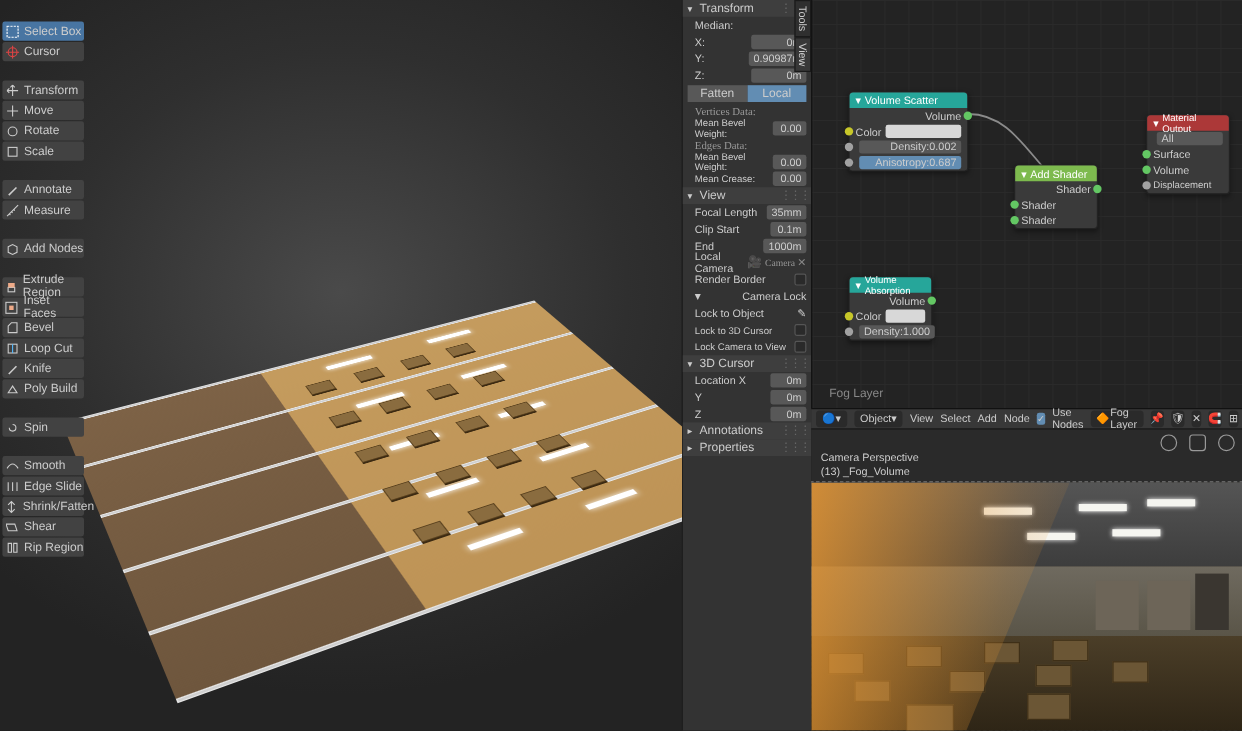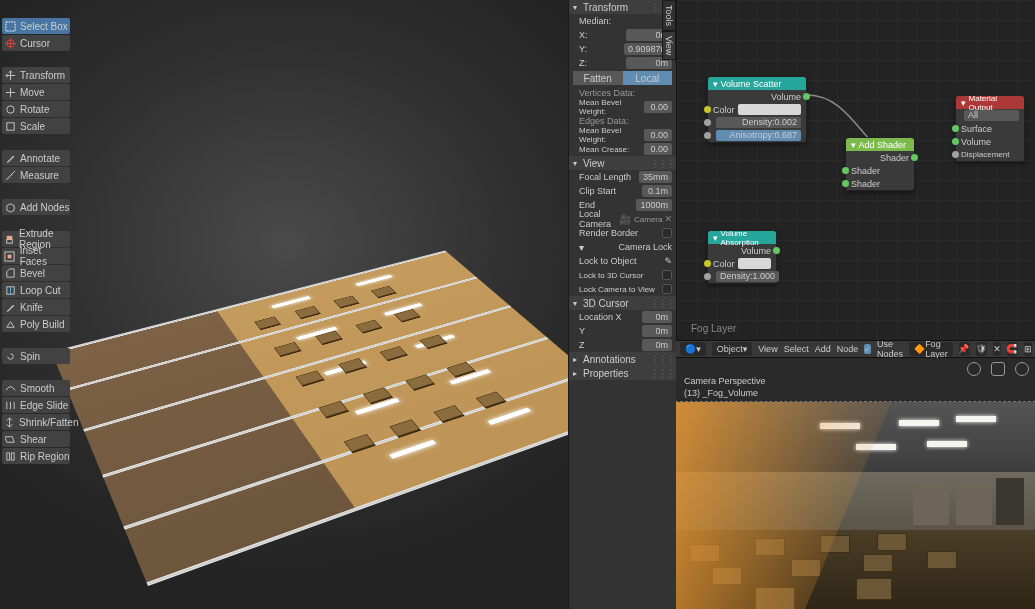--- a/index.html
+++ b/index.html
@@ -44,21 +44,21 @@
   .npanel{position:absolute;left:568px;top:0;width:108px;height:609px;background:var(--bg1);border-left:1px solid #1a1a1a;}
   .np-hdr{display:flex;align-items:center;height:14px;background:#3e3e3e;padding-left:14px;position:relative;}
   .np-hdr .tw{position:absolute;left:4px;font-size:8px;}
   .np-row{display:flex;align-items:center;justify-content:space-between;height:14px;padding:0 4px;}
   .np-row.sub{padding-left:10px;}
   .np-field{background:var(--field);border-radius:2px;height:12px;line-height:12px;text-align:right;padding:0 4px;min-width:46px;font-size:9px;}
   .np-dup{display:flex;height:14px;}
   .np-dup div{flex:1;display:flex;align-items:center;justify-content:center;background:var(--field);}
   .np-dup div.act{background:var(--accent);}
   .np-lbl{font-size:9px;color:var(--text);}
-  .np-lbl.dim{color:var(--text-dim);}
+  .np-lbl.dim{color:var(--text-dim);font-family:Liberation Serif, serif;}
   .vtabs{position:absolute;left:662px;top:0;width:14px;}
   .vtab{writing-mode:vertical-rl;font-size:9px;background:#2f2f2f;padding:4px 1px;border:1px solid #1a1a1a;text-align:center;}
   
   .nodes{position:absolute;left:676px;top:0;width:359px;height:340px;background:#232323;overflow:hidden;border-left:1px solid #111;}
   .grid{position:absolute;inset:0;
     background-image:linear-gradient(#2a2a2a 1px,transparent 1px),linear-gradient(90deg,#2a2a2a 1px,transparent 1px);
     background-size:20px 20px;}
   .node{position:absolute;background:#3a3a3a;border:1px solid #222;border-radius:3px;font-size:9px;box-shadow:0 2px 4px rgba(0,0,0,.4);}
   .node .nh{height:13px;border-radius:3px 3px 0 0;display:flex;align-items:center;padding:0 5px;color:#fff;}
   .nh.teal{background:var(--node-teal);}

